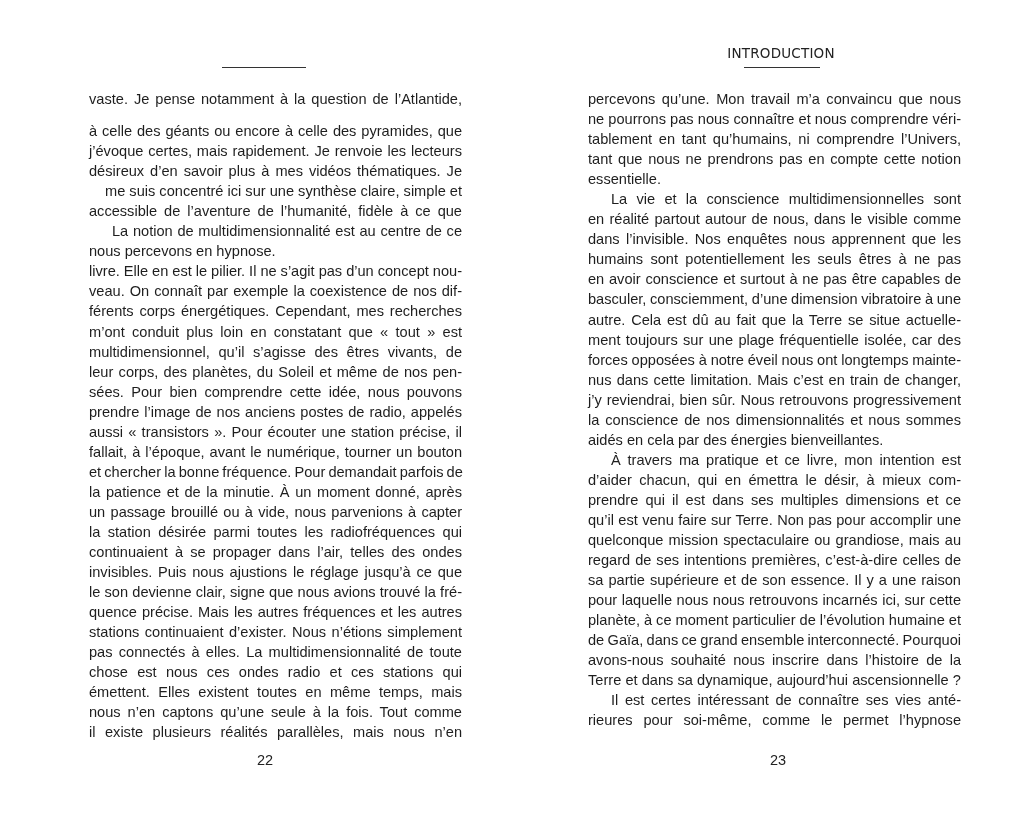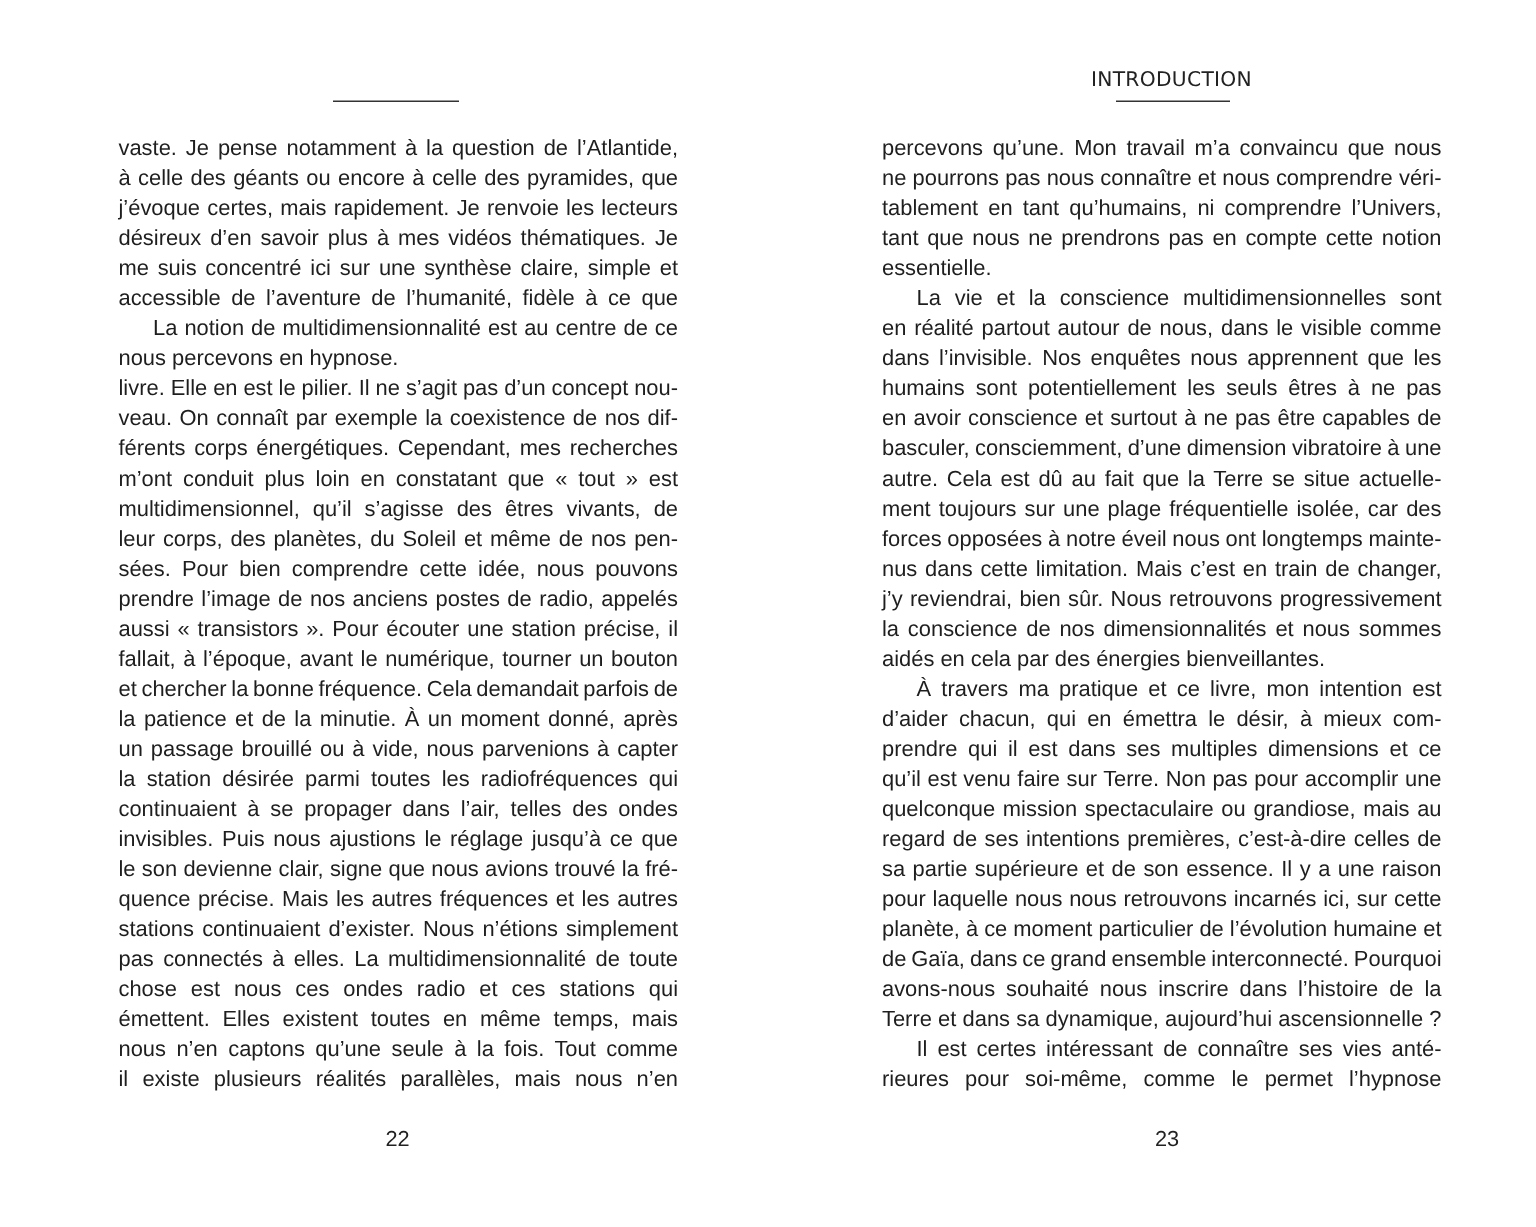--- a/index.html
+++ b/index.html
@@ -18,58 +18,58 @@
   .head-rule {
     position: absolute; top: 67px; height: 1px; background: #333;
   }
   .page.left .head-rule { left: 222px; width: 84px; }
   .page.right .head-rule { left: 216px; width: 76px; }
   .body-text {
     position: absolute; top: 89px; width: 373px;
     font-family: "Liberation Sans", sans-serif;
     font-size: 14.6px; line-height: 20.05px; color: #1e1e1e;
   }
-  .page.left .body-text { left: 79px; }
+  .page.left .body-text { left: 89px; }
   .page.right .body-text { left: 60px; }
   .line { display: block; text-align: justify; text-align-last: justify; white-space: nowrap; height: 20.05px; overflow: visible; }
   .line > span { display: inline; }
   .line.last { text-align-last: left; }
   .line.indent { text-indent: 23px; }
   .folio {
     position: absolute; top: 752px; width: 100%; text-align: center;
     font-family: "Liberation Sans", sans-serif; font-size: 14.5px; color: #222;
   }
   .page.left .folio { left: 9px; }
   .page.right .folio { left: -6px; }
 </style>
 </head>
 <body>
 
 <div class="page left">
   <div class="head-rule"></div>
   <div class="body-text">
       <div class="line" style="white-space: nowrap;"><span style="word-spacing: 0px;">vaste. Je pense notamment à la question de l’Atlantide,</span></div>
-      <div class="line" style="white-space: nowrap;"><span style="word-spacing: 0px;">à celle des géants ou encore à celle des pyramides, que</span></div>
+      <div class="line" style="white-space: nowrap; margin-top: 12px;"><span style="word-spacing: 0px;">à celle des géants ou encore à celle des pyramides, que</span></div>
       <div class="line" style="white-space: nowrap;"><span style="word-spacing: 0px;">j’évoque certes, mais rapidement. Je renvoie les lecteurs</span></div>
       <div class="line" style="white-space: nowrap;"><span style="word-spacing: 0px;">désireux d’en savoir plus à mes vidéos thématiques. Je</span></div>
-      <div class="line" style="white-space: nowrap;"><span style="word-spacing: 0px;">me suis concentré ici sur une synthèse claire, simple et</span></div>
+      <div class="line" style="white-space: nowrap;"><span style="word-spacing: 0px; margin-left: 16px;">me suis concentré ici sur une synthèse claire, simple et</span></div>
       <div class="line" style="white-space: nowrap;"><span style="word-spacing: 0px;">accessible de l’aventure de l’humanité, fidèle à ce que</span></div>
       <div class="line indent" style="white-space: nowrap;"><span style="word-spacing: 0px;">La notion de multidimensionnalité est au centre de ce</span></div>
       <div class="line last">nous percevons en hypnose.</div>
       <div class="line" style="white-space: nowrap;"><span style="word-spacing: -0.0820312px;">livre. Elle en est le pilier. Il ne s’agit pas d’un concept nou-</span></div>
       <div class="line" style="white-space: nowrap;"><span style="word-spacing: 0px;">veau. On connaît par exemple la coexistence de nos dif-</span></div>
       <div class="line" style="white-space: nowrap;"><span style="word-spacing: 0px;">férents corps énergétiques. Cependant, mes recherches</span></div>
       <div class="line" style="white-space: nowrap;"><span style="word-spacing: 0px;">m’ont conduit plus loin en constatant que « tout » est</span></div>
       <div class="line" style="white-space: nowrap;"><span style="word-spacing: 0px;">multidimensionnel, qu’il s’agisse des êtres vivants, de</span></div>
       <div class="line" style="white-space: nowrap;"><span style="word-spacing: 0px;">leur corps, des planètes, du Soleil et même de nos pen-</span></div>
       <div class="line" style="white-space: nowrap;"><span style="word-spacing: 0px;">sées. Pour bien comprendre cette idée, nous pouvons</span></div>
       <div class="line" style="white-space: nowrap;"><span style="word-spacing: 0px;">prendre l’image de nos anciens postes de radio, appelés</span></div>
       <div class="line" style="white-space: nowrap;"><span style="word-spacing: 0px;">aussi « transistors ». Pour écouter une station précise, il</span></div>
       <div class="line" style="white-space: nowrap;"><span style="word-spacing: 0px;">fallait, à l’époque, avant le numérique, tourner un bouton</span></div>
-      <div class="line" style="white-space: nowrap;"><span style="word-spacing: -0.9375px;">et chercher la bonne fréquence. Cela demandait parfois de</span></div>
+      <div class="line" style="white-space: nowrap;"><span style="word-spacing: -0.9375px;">et chercher la bonne fréquence. Pour demandait parfois de</span></div>
       <div class="line" style="white-space: nowrap;"><span style="word-spacing: 0px;">la patience et de la minutie. À un moment donné, après</span></div>
       <div class="line" style="white-space: nowrap;"><span style="word-spacing: 0px;">un passage brouillé ou à vide, nous parvenions à capter</span></div>
       <div class="line" style="white-space: nowrap;"><span style="word-spacing: 0px;">la station désirée parmi toutes les radiofréquences qui</span></div>
       <div class="line" style="white-space: nowrap;"><span style="word-spacing: 0px;">continuaient à se propager dans l’air, telles des ondes</span></div>
       <div class="line" style="white-space: nowrap;"><span style="word-spacing: 0px;">invisibles. Puis nous ajustions le réglage jusqu’à ce que</span></div>
       <div class="line" style="white-space: nowrap;"><span style="word-spacing: 0px;">le son devienne clair, signe que nous avions trouvé la fré-</span></div>
       <div class="line" style="white-space: nowrap;"><span style="word-spacing: 0px;">quence précise. Mais les autres fréquences et les autres</span></div>
       <div class="line" style="white-space: nowrap;"><span style="word-spacing: 0px;">stations continuaient d’exister. Nous n’étions simplement</span></div>
       <div class="line" style="white-space: nowrap;"><span style="word-spacing: 0px;">pas connectés à elles. La multidimensionnalité de toute</span></div>
       <div class="line" style="white-space: nowrap;"><span style="word-spacing: 0px;">chose est nous ces ondes radio et ces stations qui</span></div>

